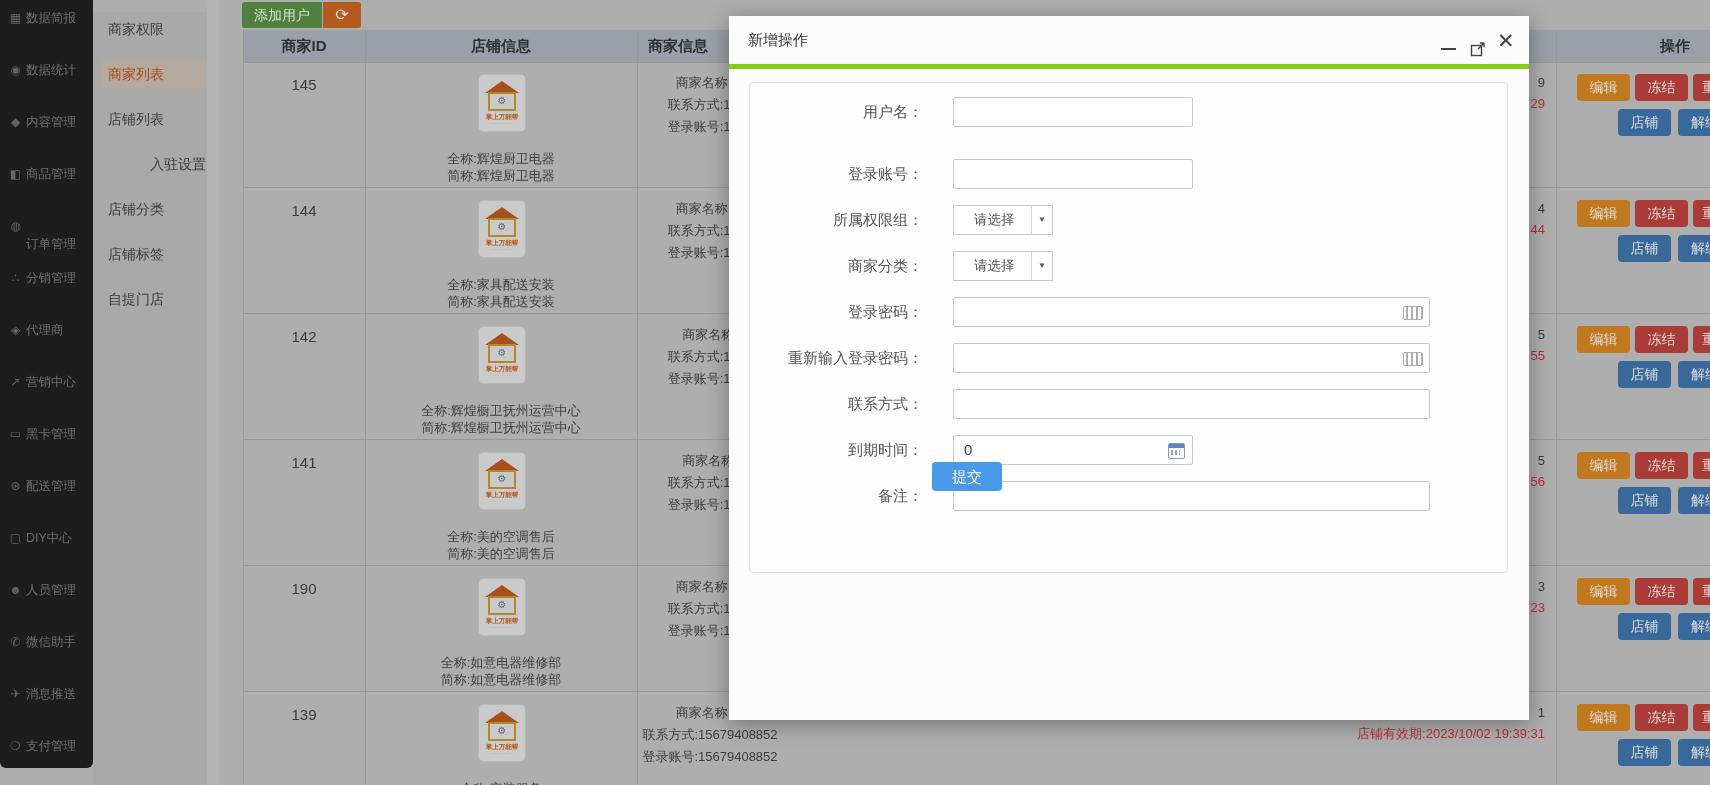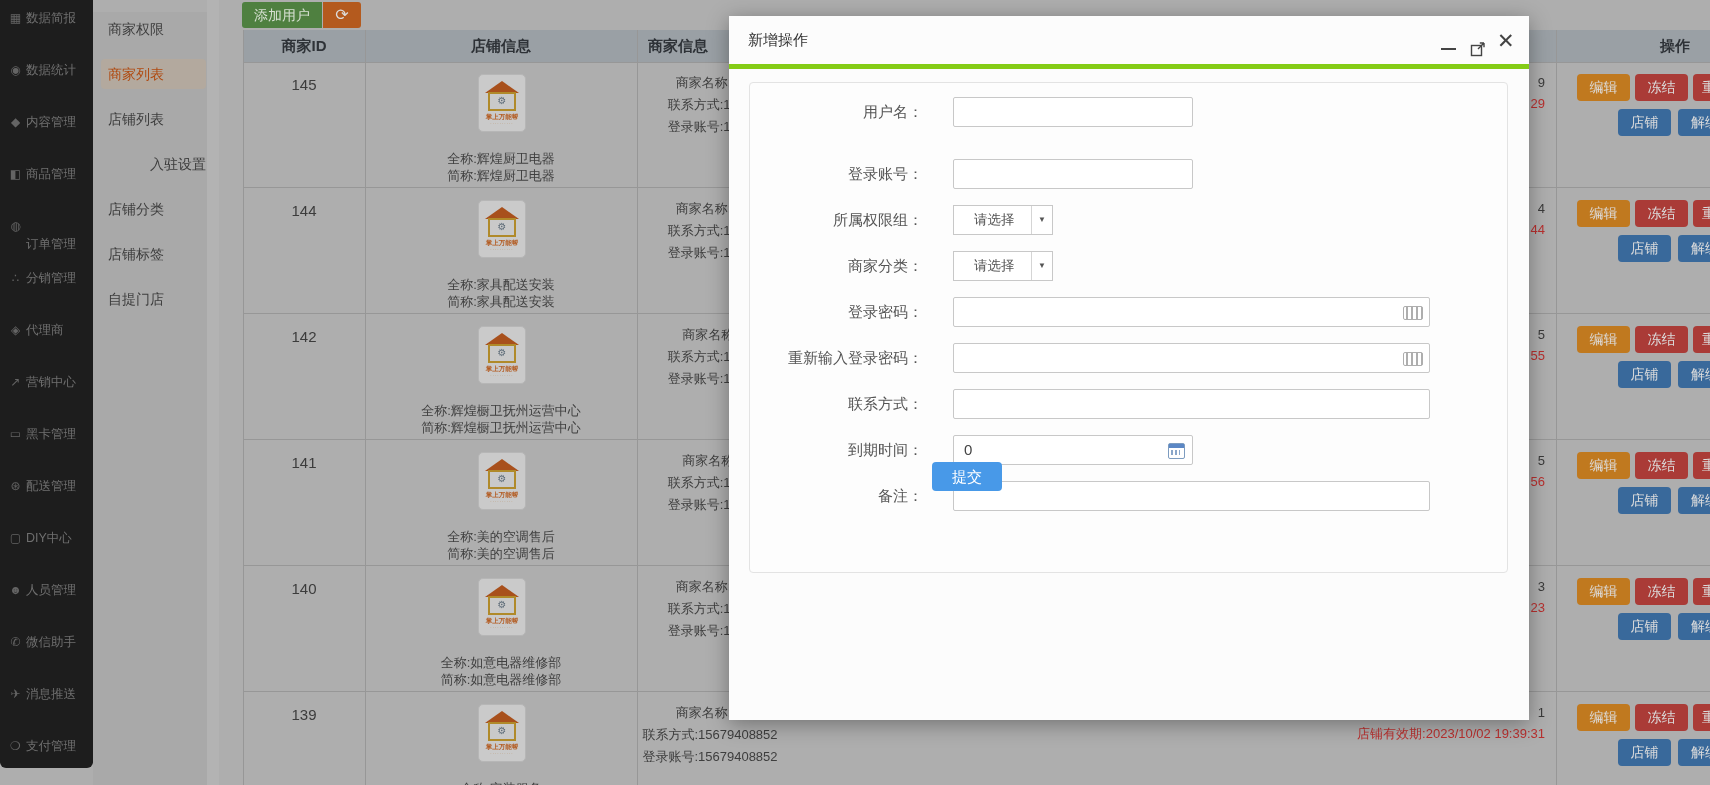--- a/index.html
+++ b/index.html
@@ -291,21 +291,21 @@
         <div class="abtn red">冻结</div>
         <div class="abtn red clipL">重</div>
       </div>
       <div class="acts2">
         <div class="abtn blue">店铺</div>
         <div class="abtn blue clipL2">解绑</div>
       </div>
     </div>
     <div class="row" style="top: 566px;">
       <div style="position: absolute; left: 243px; right: 0px; bottom: 0px; height: 1px; background: rgb(151, 151, 151);"></div>
-      <div class="cell-id">140</div>
+      <div class="cell-id">190</div>
       <div class="logo">
         <div class="roof"></div>
         <div class="bodyb">⚙</div>
         <div class="ltxt">掌上万能帮</div>
         <div class="ldots">··········</div>
       </div>
       <div class="names">
         <div>全称:如意电器维修部</div>
         <div>简称:如意电器维修部</div>
       </div>

